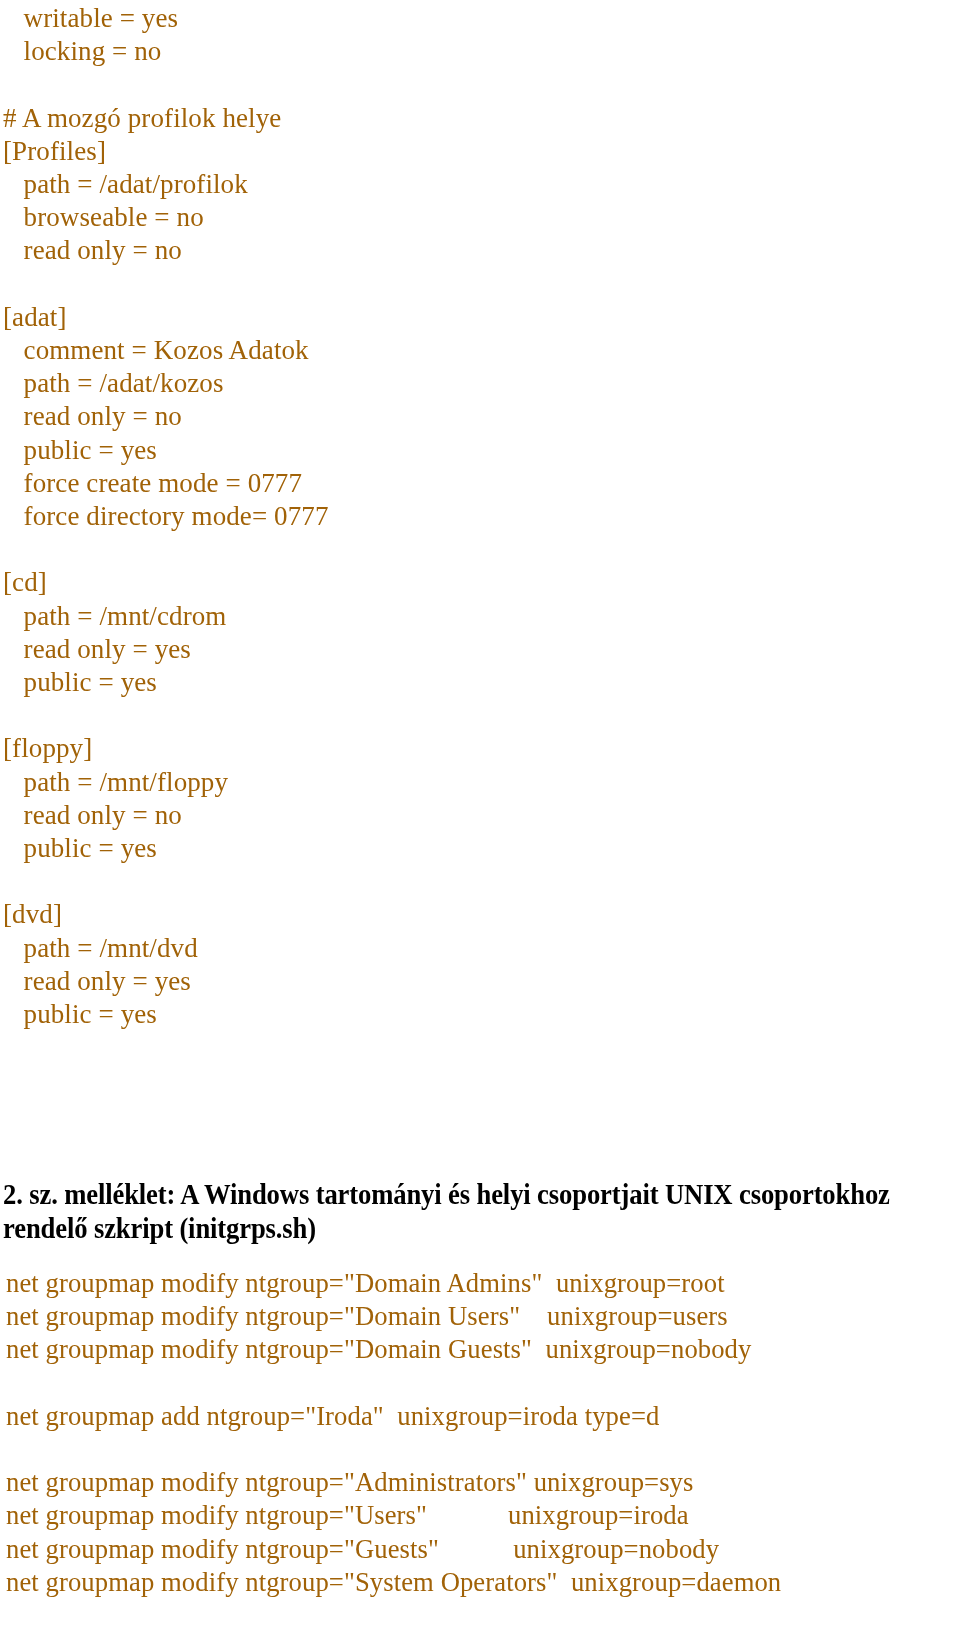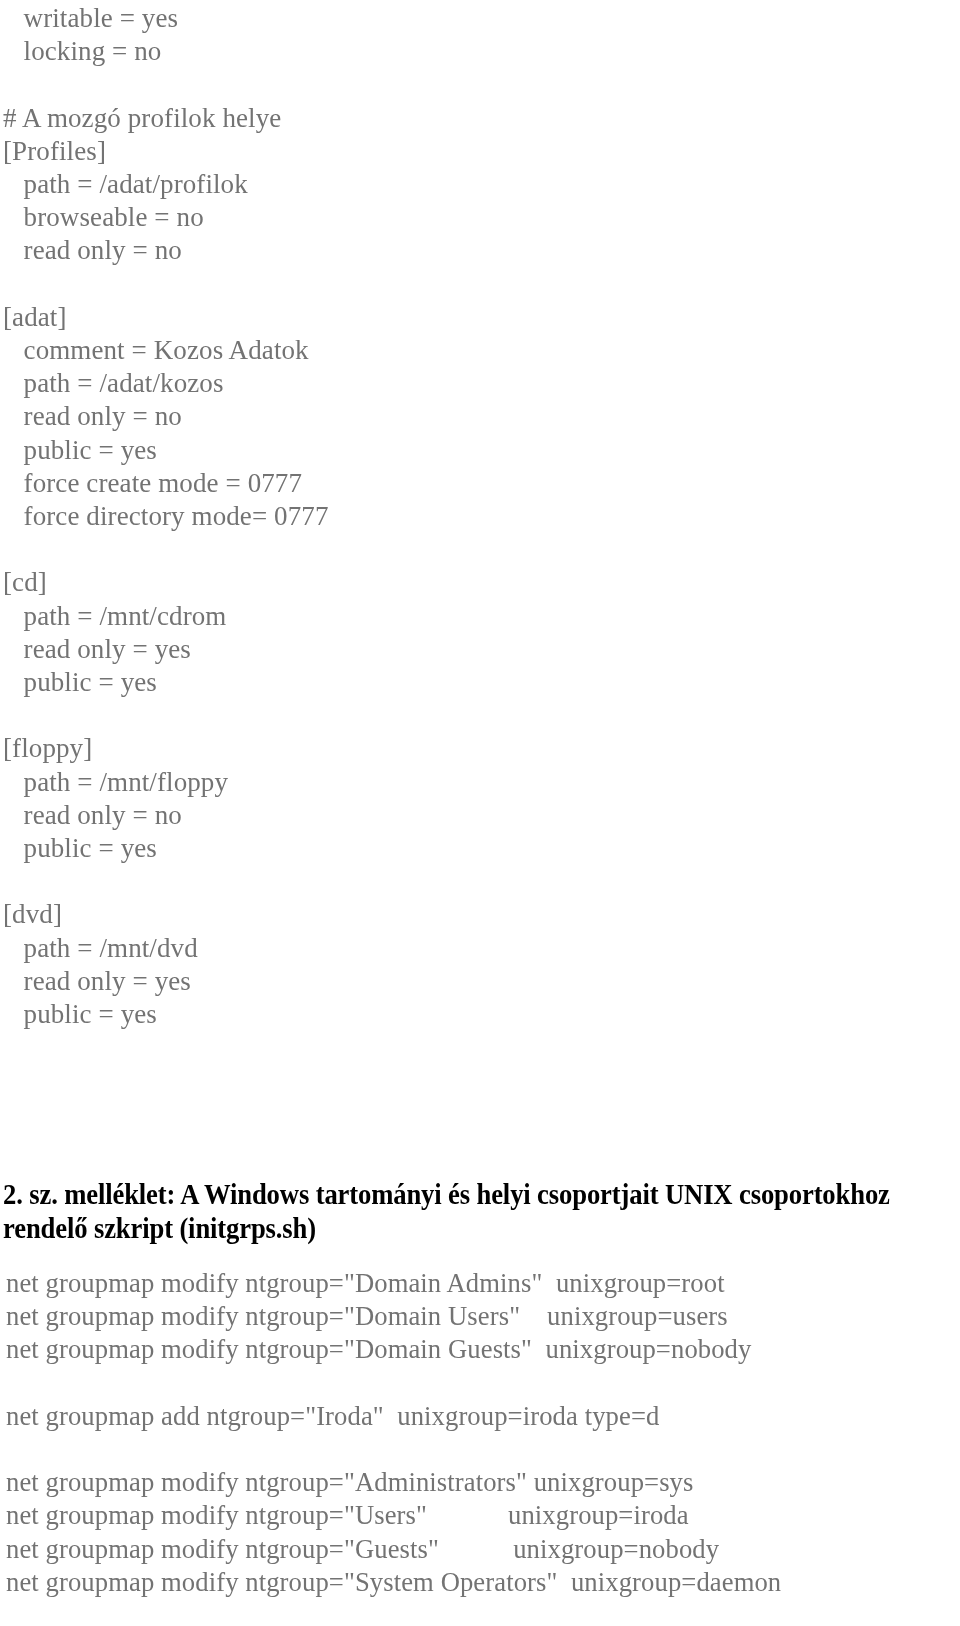--- a/index.html
+++ b/index.html
@@ -23,21 +23,21 @@
     padding: 0;
   }
 
   
   .codeblock {
     font-family: "Liberation Serif", "DejaVu Serif", serif;
     font-size: 27px;
     line-height: 33.2px;
     white-space: pre;
     letter-spacing: 0.1px;
-    color: #737373;
+    color: #a16207;
   }
   .code-line {
     white-space: pre;
     min-height: 33.2px;
   }
   .code-line.blank {
     min-height: 33.2px;
   }
 
   

